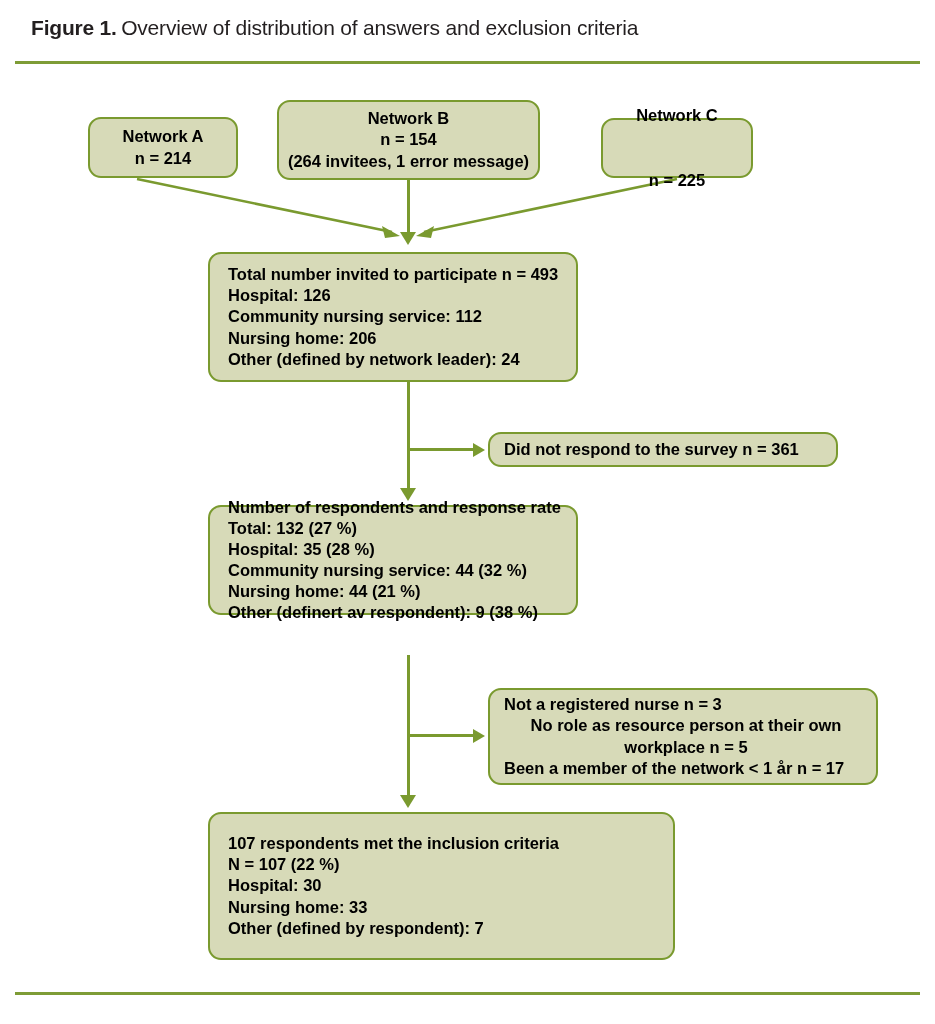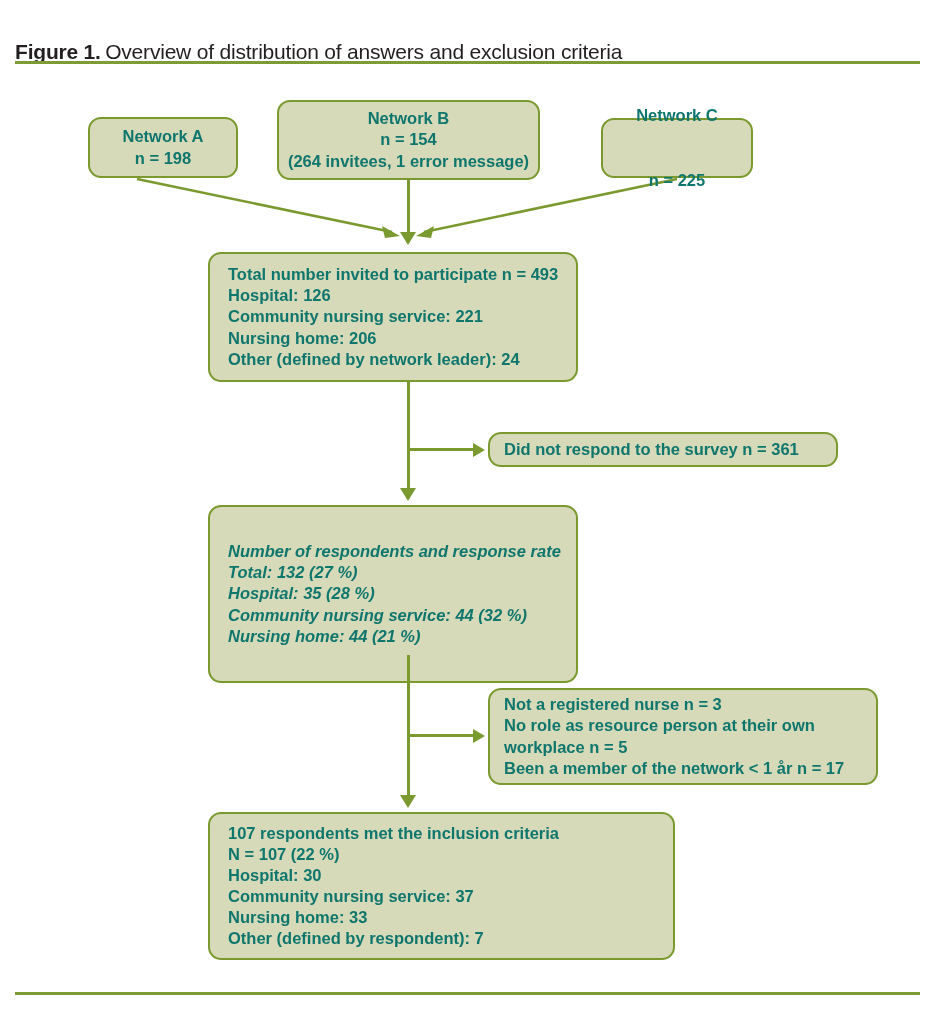--- a/index.html
+++ b/index.html
@@ -12,26 +12,25 @@
     height: 1024px;
     position: relative;
     overflow: hidden;
     font-family: "Liberation Sans", sans-serif;
     color: #231f20;
   }
 
   
   #figure-header {
     position: absolute;
-    left: 15px;
+    left: 31px;
     top: 16px;
     width: 905px;
     height: 40px;
     white-space: nowrap;
-    margin-top: 24px;
   }
   .fig-label {
     font-size: 21px;
     font-weight: bold;
     letter-spacing: -0.2px;
   }
   .fig-caption {
     font-size: 21px;
     font-weight: normal;
     letter-spacing: -0.2px;
@@ -56,30 +55,30 @@
   
   .node {
     position: absolute;
     box-sizing: border-box;
     background: #d7dab8;
     border: 2px solid #7a9a2f;
     border-radius: 13px;
     font-size: 16.5px;
     font-weight: bold;
     line-height: 1.28;
-    color: #0f766e;
+    color: #000000;
     display: flex;
     flex-direction: column;
     justify-content: center;
     padding: 4px 14px;
   }
   .node.center { align-items: center; text-align: center; }
   .node.left   { align-items: flex-start; text-align: left; }
   .node .ln { display: block; white-space: nowrap; }
-  .node.wrapline .ln { white-space: normal; }
+  .node.wrapline .ln { white-space: normal; text-align: center; }
 
   
   .conn {
     position: absolute;
     background: #7a9a2f;
   }
   .vline { width: 3px; }
   .hline { height: 3px; }
 
   .arrow-down {
@@ -117,75 +116,75 @@
 
   <line x1="137" y1="179" x2="392" y2="232" stroke="#7a9a2f" stroke-width="2.6"></line>
   <polygon points="400,236 382,226 385,238" fill="#7a9a2f"></polygon>
 
   <line x1="677" y1="179" x2="424" y2="232" stroke="#7a9a2f" stroke-width="2.6"></line>
   <polygon points="416,236 434,226 431,238" fill="#7a9a2f"></polygon>
 </svg>
 
 <div class="node center" style="left:62px; top:117px; width:150px; height:61px;margin-left:26px;">
   <span class="ln">Network A</span>
-  <span class="ln">n = 198</span>
+  <span class="ln">n = 214</span>
 </div>
 
 <div class="node center" style="left:277px; top:100px; width:263px; height:80px;">
   <span class="ln">Network B</span>
   <span class="ln">n = 154</span>
   <span class="ln">(264 invitees, 1 error message)</span>
 </div>
 
 <div class="node center" style="left:601px; top:118px; width:152px; height:60px;gap:44px;">
   <span class="ln">Network C</span>
   <span class="ln">n = 225</span>
 </div>
 
 <div class="conn vline" style="left:407px; top:180px; height:54px;"></div>
 <div class="arrow-down" style="left:400px; top:232px;"></div>
 
 <div class="node left" style="left:208px; top:252px; width:370px; height:130px; padding-left:18px;">
   <span class="ln">Total number invited to participate n = 493</span>
   <span class="ln">Hospital: 126</span>
-  <span class="ln">Community nursing service: 221</span>
+  <span class="ln">Community nursing service: 112</span>
   <span class="ln">Nursing home: 206</span>
   <span class="ln">Other (defined by network leader): 24</span>
 </div>
 
 <div class="conn vline" style="left:407px; top:382px; height:106px;"></div>
 <div class="arrow-down" style="left:400px; top:488px;"></div>
 
 <div class="conn hline" style="left:407px; top:448px; width:66px;"></div>
 <div class="arrow-right" style="left:473px; top:443px;"></div>
 
 <div class="node left" style="left:488px; top:432px; width:350px; height:35px; ">
   <span class="ln">Did not respond to the survey n = 361</span>
 </div>
 
-<div class="node left" style="left:208px; top:505px; width:370px; height:178px; padding-left:18px;font-style:italic;">
+<div class="node left" style="left:208px; top:505px; width:370px; height:110px; padding-left:18px;">
   <span class="ln">Number of respondents and response rate</span>
   <span class="ln">Total: 132 (27 %)</span>
   <span class="ln">Hospital: 35 (28 %)</span>
   <span class="ln">Community nursing service: 44 (32 %)</span>
   <span class="ln">Nursing home: 44 (21 %)</span>
+  <span class="ln">Other (definert av respondent): 9 (38 %)</span>
 </div>
 
 <div class="conn vline" style="left:407px; top:655px; height:140px;"></div>
 <div class="arrow-down" style="left:400px; top:795px;"></div>
 
 <div class="conn hline" style="left:407px; top:734px; width:66px;"></div>
 <div class="arrow-right" style="left:473px; top:729px;"></div>
 
 <div class="node left wrapline" style="left:488px; top:688px; width:390px; height:97px; padding-left:14px; padding-right:8px;">
   <span class="ln">Not a registered nurse n = 3</span>
   <span class="ln">No role as resource person at their own workplace n = 5</span>
   <span class="ln">Been a member of the network  &lt; 1 år n = 17</span>
 </div>
 
 <div class="node left" style="left:208px; top:812px; width:467px; height:148px; padding-left:18px;">
   <span class="ln">107 respondents met the inclusion criteria</span>
   <span class="ln">N = 107 (22 %)</span>
   <span class="ln">Hospital: 30</span>
-  <span class="ln">Community nursing service: 37</span>
   <span class="ln">Nursing home: 33</span>
   <span class="ln">Other (defined by respondent): 7</span>
 </div>
 
 </body></html>

